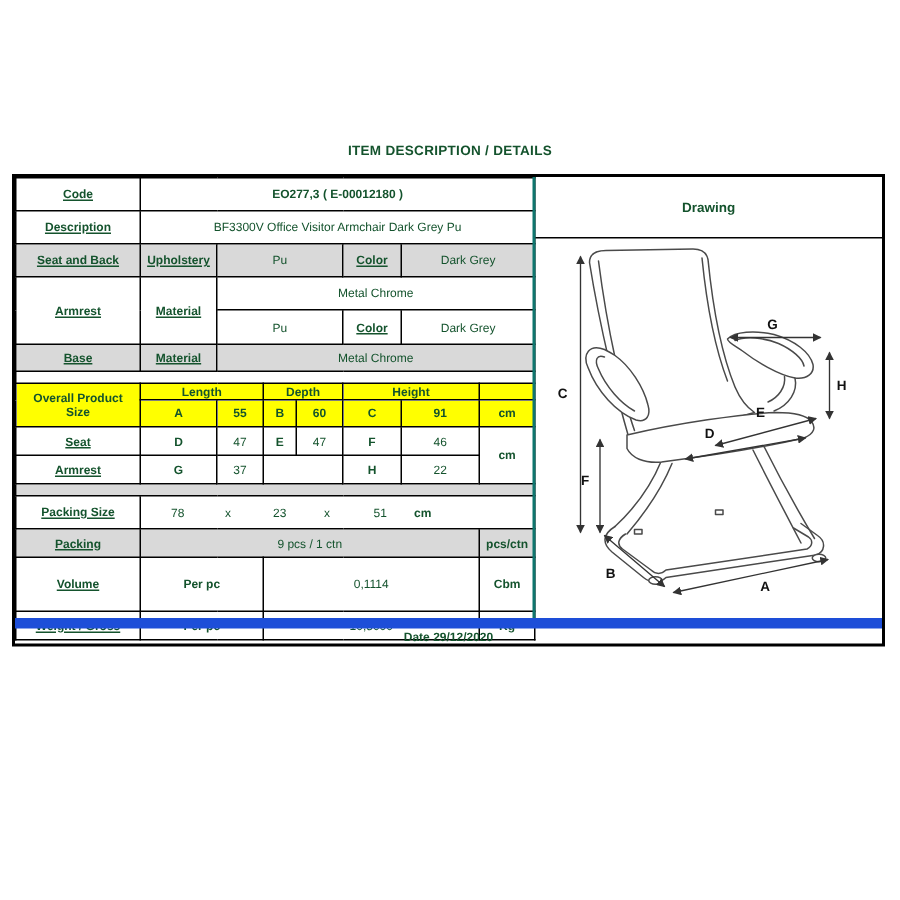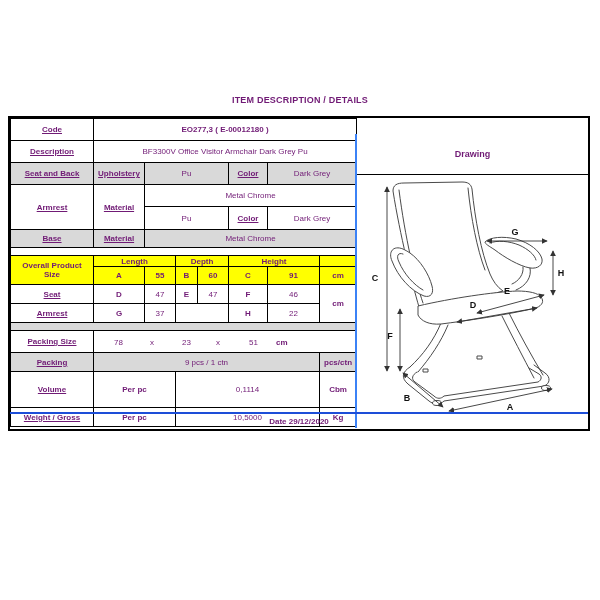--- a/index.html
+++ b/index.html
@@ -1,17 +1,17 @@
 <!DOCTYPE html>
 <html><head>
 <meta charset="utf-8">
 <style>
   html,body{margin:0;padding:0;background:#fff;}
   .sheet{position:relative;width:600px;height:600px;background:#fff;
-         font-family:"Liberation Sans",sans-serif;color:#701a75;overflow:hidden;}
+         font-family:"Liberation Sans",sans-serif;color:#14532d;overflow:hidden;}
   .doc-title{position:absolute;top:95px;left:0;width:600px;text-align:center;
              font-size:9px;font-weight:bold;letter-spacing:.2px;}
   .frame{position:absolute;left:8px;top:116px;width:582px;height:315px;
          border:2px solid #000;box-sizing:border-box;}
   
   table.spec{position:absolute;left:0;top:0;width:346px;border-collapse:collapse;
              table-layout:fixed;}
   table.spec td{border:1px solid #000;font-size:8px;line-height:9px;padding:0 2px;
                 text-align:center;vertical-align:middle;overflow:hidden;
                 white-space:nowrap;}
@@ -22,28 +22,28 @@
   tr.yellow td{background:#ffff00;font-weight:bold;}
   tr.gap td{height:7px;padding:0;}
   tr.gap2 td{height:7px;padding:0;background:#d9d9d9;}
   tr.h22{height:22px;} tr.h23{height:23px;} tr.h18{height:18px;}
   tr.h11{height:11px;} tr.h19{height:19px;} tr.h20{height:36px;}
   .two-line div{line-height:9px;}
   td.psv{position:relative;text-align:left;}
   td.psv span{position:absolute;top:50%;transform:translateY(-50%);}
   td.psv .bold{font-weight:bold;}
   
-  .drawing-panel{position:absolute;left:345px;top:16px;width:233px;height:294px;
-                 border-left:2px solid #3b82f6;box-sizing:border-box;}
+  .drawing-panel{position:absolute;left:345px;top:0;width:233px;height:294px;
+                 border-left:2px solid #0f766e;box-sizing:border-box;}
   .drawing-header{height:41px;border-bottom:1px solid #000;display:flex;
                   align-items:center;justify-content:center;font-weight:bold;
                   font-size:9px;box-sizing:border-box;}
   .drawing-canvas{width:231px;height:253px;display:block;}
   .date-row{position:absolute;left:0;top:294px;width:578px;height:17px;
-            border-top:2px solid #1d4ed8;box-sizing:border-box;display:flex;
+            border-top:7px solid #1d4ed8;box-sizing:border-box;display:flex;
             align-items:center;justify-content:center;font-size:8px;font-weight:bold;}
   .dim-label{font-size:9px;font-weight:bold;fill:#111;
              font-family:"Liberation Sans",sans-serif;}
   .dim-line{stroke:#333;stroke-width:0.9;fill:none;}
   .chair{stroke:#4a4a4a;stroke-width:1;fill:none;stroke-linejoin:round;stroke-linecap:round;}
   .chair-fill{stroke:#4a4a4a;stroke-width:1;fill:#fff;stroke-linejoin:round;}
 </style>
 </head>
 <body>
 

